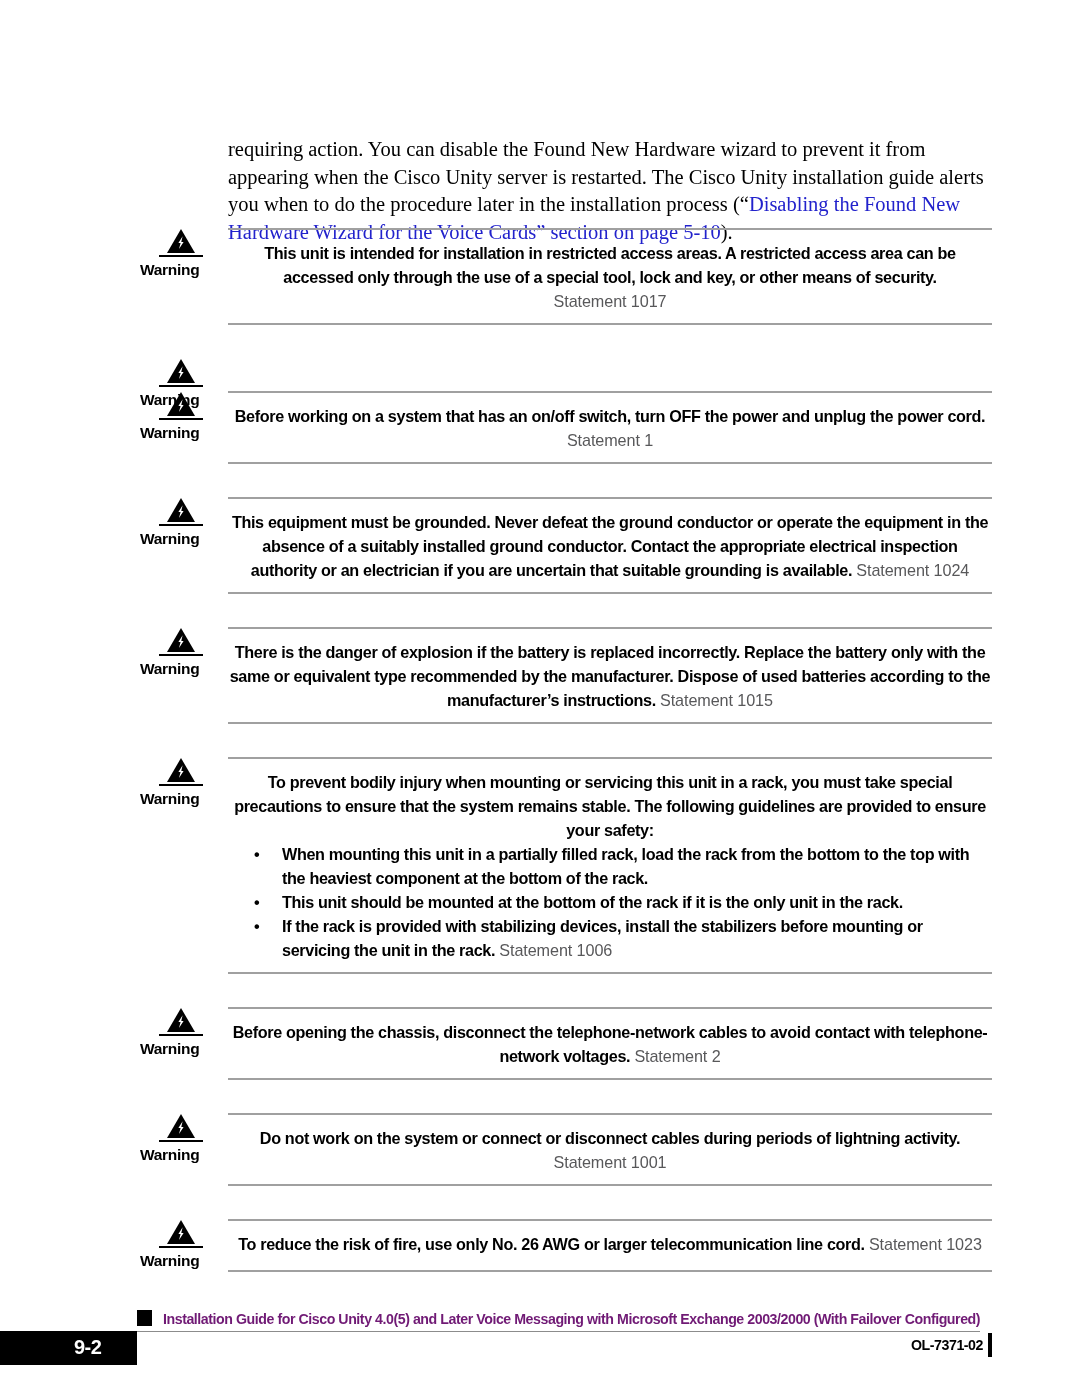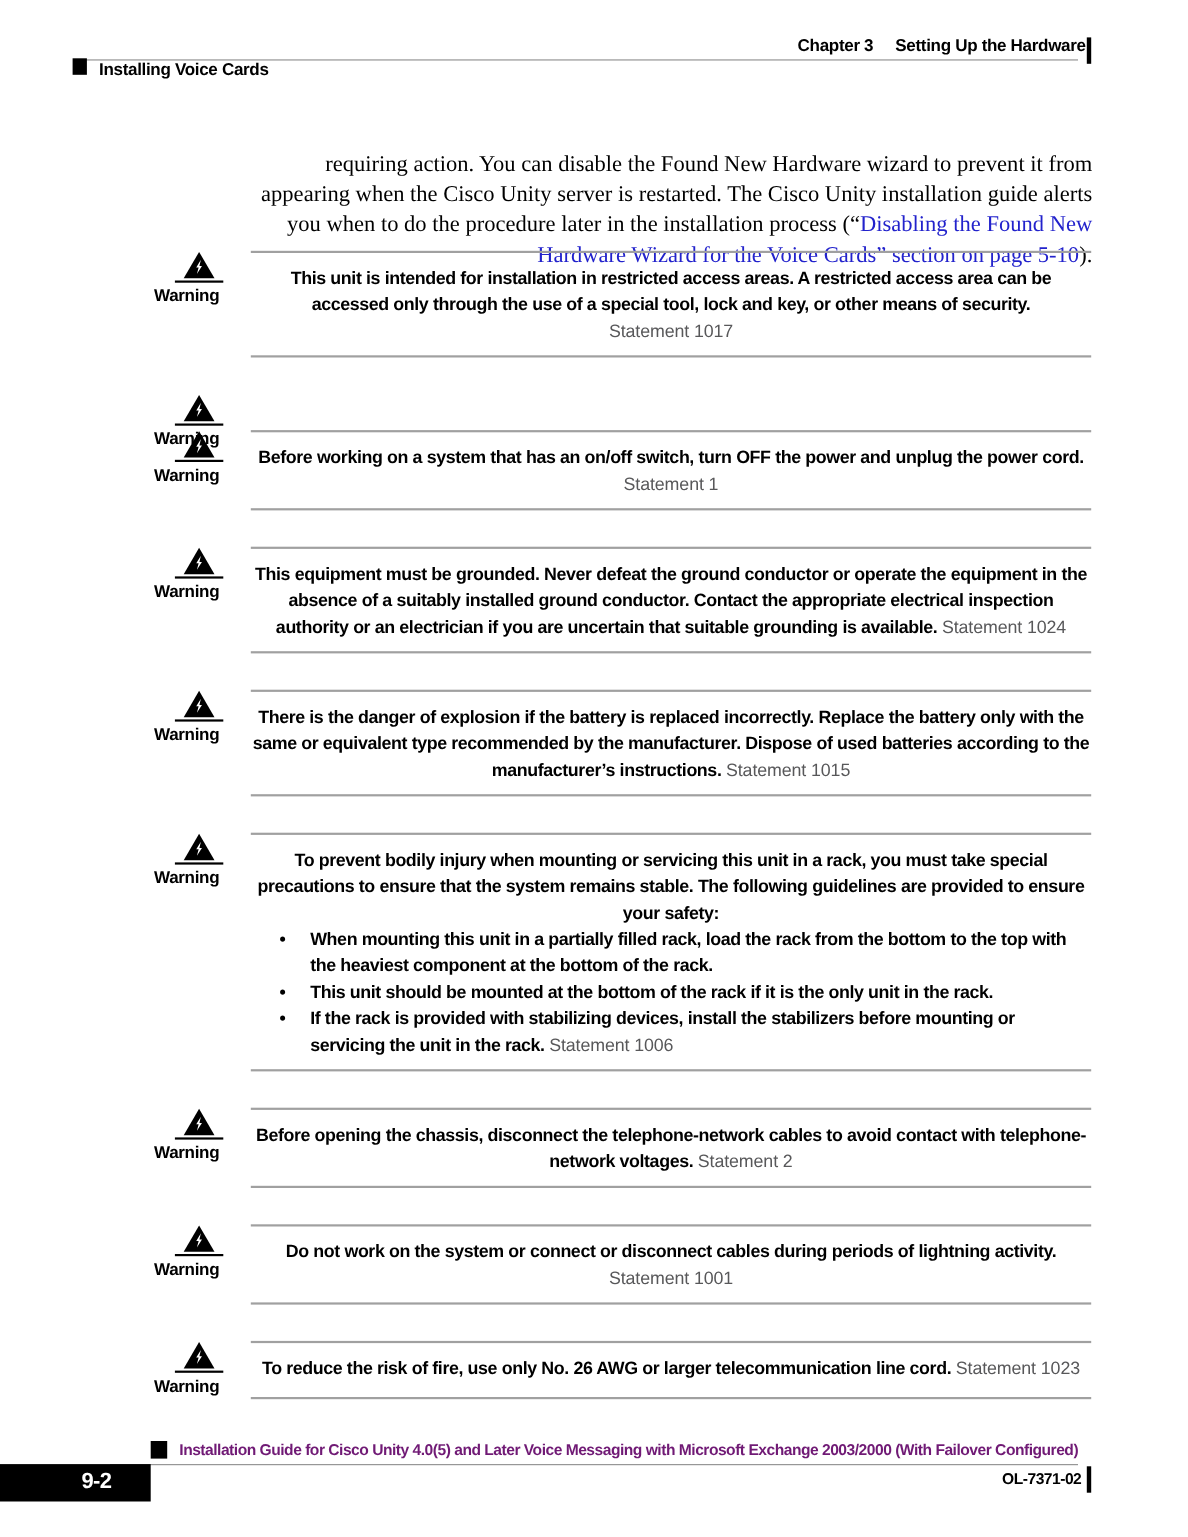--- a/index.html
+++ b/index.html
@@ -73,21 +73,21 @@
   
   .body-para {
     position: absolute;
     left: 228px;
     top: 136px;
     width: 765px;
     font-family: "Liberation Serif", serif;
     font-size: 20.5px;
     line-height: 27.5px;
     color: #000;
-    text-align: right;
+    text-align: left;
   }
   .body-para a,
   .body-para .link {
     color: #2222cc;
     text-decoration: none;
   }
 
   
   .warnings {
     position: absolute;
@@ -226,29 +226,20 @@
     width: 4px;
     height: 24px;
     background: #000;
   }
 </style>
 </head>
 <body>
 
 <div class="page">
 
-  <div class="header">
-    <div class="header-chapter">
-      <span class="chap-num">Chapter 3</span><span>Setting Up the Hardware</span>
-    </div>
-    <div class="header-rule"></div>
-    <div class="header-tick"></div>
-    <div class="header-marker"></div>
-    <div class="header-section">Installing Voice Cards</div>
-  </div>
 
   <div class="body-para">
     <span>requiring action. You can disable the Found New Hardware wizard to prevent it from appearing when the Cisco Unity server is restarted. The Cisco Unity installation guide alerts you when to do the procedure later in the installation process (“</span><span class="link">Disabling the Found New Hardware Wizard for the Voice Cards” section on page 5-10</span><span>).</span>
   </div>
 
   <div class="warnings" id="warnings-container">
       <div class="warning">
         <div class="warn-icon-col"><span><svg width="30" height="26" viewBox="0 0 30 26" class="warn-triangle">
               <path d="M15 1 L29 25 L1 25 Z" fill="#000"></path>
               <path d="M16.6 8.2 L12.4 15.1 L14.6 15.1 L13.0 21.0 L17.6 13.9 L15.3 13.9 Z" fill="#fff"></path>

